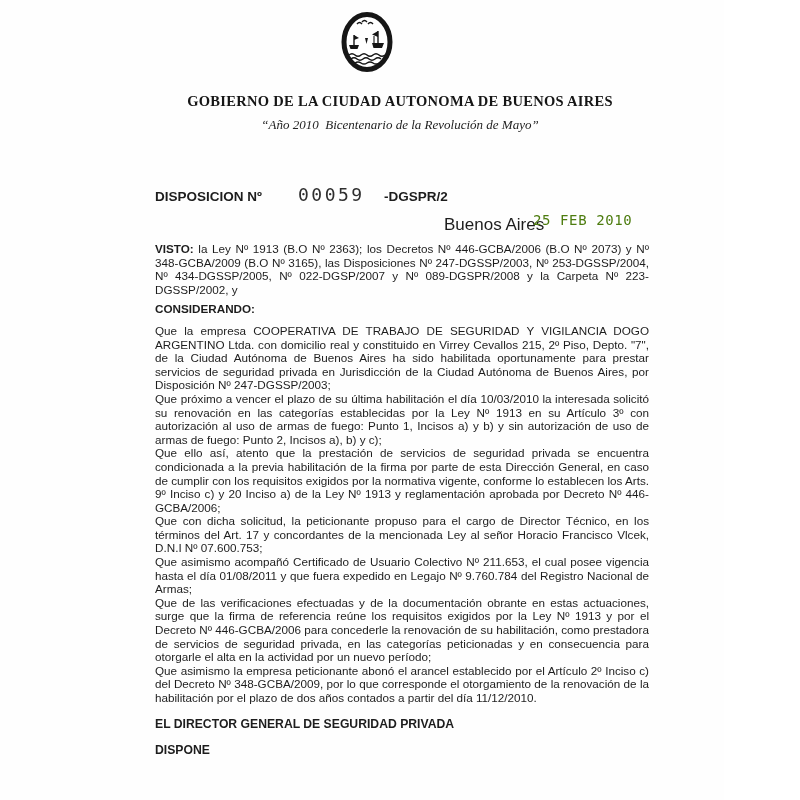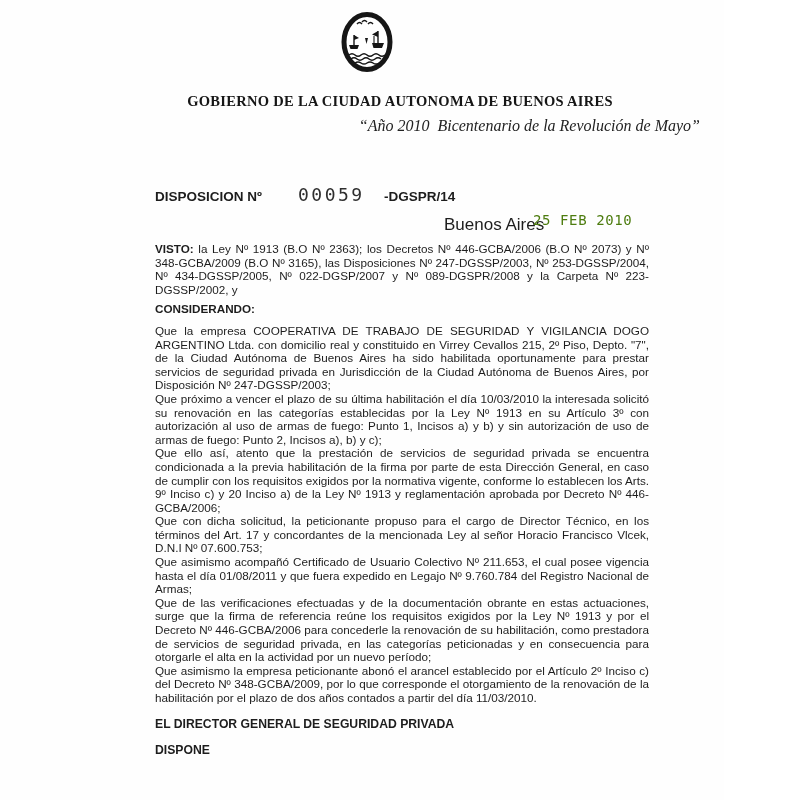--- a/index.html
+++ b/index.html
@@ -33,24 +33,24 @@
     font-weight: bold;
     font-size: 14.5px;
     letter-spacing: 0.3px;
     color: #161616;
   }
   .doc-subtitle {
     position: absolute;
     top: 117px;
     left: 100px;
     width: 600px;
-    text-align: right;
+    text-align: center;
     font-family: "Liberation Serif", serif;
     font-style: italic;
-    font-size: 16px;
+    font-size: 13px;
     white-space: pre-wrap;
     color: #222;
   }
   .dispo-row {
     position: absolute;
     top: 187px;
     left: 155px;
     width: 500px;
     height: 22px;
   }
@@ -151,40 +151,40 @@
       <path d="M14 51 q3 -2.2 6 0 t6 0 t6 0 t6 0" fill="none" stroke="#161616" stroke-width="1.5"></path>
     </svg>
   </div>
 
   <div class="doc-title">GOBIERNO DE LA CIUDAD AUTONOMA DE BUENOS AIRES</div>
   <div class="doc-subtitle">“Año 2010  Bicentenario de la Revolución de Mayo”</div>
 
   <div class="dispo-row">
     <span class="dispo-label">DISPOSICION Nº</span>
     <span class="stamp-number">00059</span>
-    <span class="dispo-suffix">-DGSPR/14</span>
+    <span class="dispo-suffix">-DGSPR/2</span>
   </div>
 
   <div class="date-row">
     <span class="place-label">Buenos Aires</span>
     <span class="stamp-date">25 FEB 2010</span>
   </div>
 
   <div class="body-col">
     <p class="visto"><b>VISTO:</b><span> la Ley Nº 1913 (B.O Nº 2363); los Decretos Nº 446-GCBA/2006 (B.O Nº 2073) y Nº 348-GCBA/2009 (B.O Nº 3165), las Disposiciones Nº 247-DGSSP/2003, Nº 253-DGSSP/2004, Nº 434-DGSSP/2005, Nº 022-DGSP/2007 y Nº 089-DGSPR/2008 y la Carpeta Nº 223- DGSSP/2002, y</span></p>
 
     <p class="considerando">CONSIDERANDO:</p>
 
     <div>
         <p>Que la empresa COOPERATIVA DE TRABAJO DE SEGURIDAD Y VIGILANCIA DOGO ARGENTINO Ltda. con domicilio real y constituido en Virrey Cevallos 215, 2º Piso, Depto. "7", de la Ciudad Autónoma de Buenos Aires ha sido habilitada oportunamente para prestar servicios de seguridad privada en Jurisdicción de la Ciudad Autónoma de Buenos Aires, por Disposición Nº 247-DGSSP/2003;</p>
         <p>Que próximo a vencer el plazo de su última habilitación el día 10/03/2010 la interesada solicitó su renovación en las categorías establecidas por la Ley Nº 1913 en su Artículo 3º con autorización al uso de armas de fuego: Punto 1, Incisos a) y b) y sin autorización de uso de armas de fuego: Punto 2, Incisos a), b) y c);</p>
         <p>Que ello así, atento que la prestación de servicios de seguridad privada se encuentra condicionada a la previa habilitación de la firma por parte de esta Dirección General, en caso de cumplir con los requisitos exigidos por la normativa vigente, conforme lo establecen los Arts. 9º Inciso c) y 20 Inciso a) de la Ley Nº 1913 y reglamentación aprobada por Decreto Nº 446-GCBA/2006;</p>
         <p>Que con dicha solicitud, la peticionante propuso para el cargo de Director Técnico, en los términos del Art. 17 y concordantes de la mencionada Ley al señor Horacio Francisco Vlcek, D.N.I Nº 07.600.753;</p>
         <p>Que asimismo acompañó Certificado de Usuario Colectivo Nº 211.653, el cual posee vigencia hasta el día 01/08/2011 y que fuera expedido en Legajo Nº 9.760.784 del Registro Nacional de Armas;</p>
         <p>Que de las verificaciones efectuadas y de la documentación obrante en estas actuaciones, surge que la firma de referencia reúne los requisitos exigidos por la Ley Nº 1913 y por el Decreto Nº 446-GCBA/2006 para concederle la renovación de su habilitación, como prestadora de servicios de seguridad privada, en las categorías peticionadas y en consecuencia para otorgarle el alta en la actividad por un nuevo período;</p>
-        <p>Que asimismo la empresa peticionante abonó el arancel establecido por el Artículo 2º Inciso c) del Decreto Nº 348-GCBA/2009, por lo que corresponde el otorgamiento de la renovación de la habilitación por el plazo de dos años contados a partir del día 11/03/2010.</p>
+        <p>Que asimismo la empresa peticionante abonó el arancel establecido por el Artículo 2º Inciso c) del Decreto Nº 348-GCBA/2009, por lo que corresponde el otorgamiento de la renovación de la habilitación por el plazo de dos años contados a partir del día 11/12/2010.</p>
       </div>
 
     <p class="center-bold director-heading">EL DIRECTOR GENERAL DE SEGURIDAD PRIVADA</p>
     <p class="center-bold dispone-heading">DISPONE</p>
   </div>
 
 </div>
 
 </body></html>

